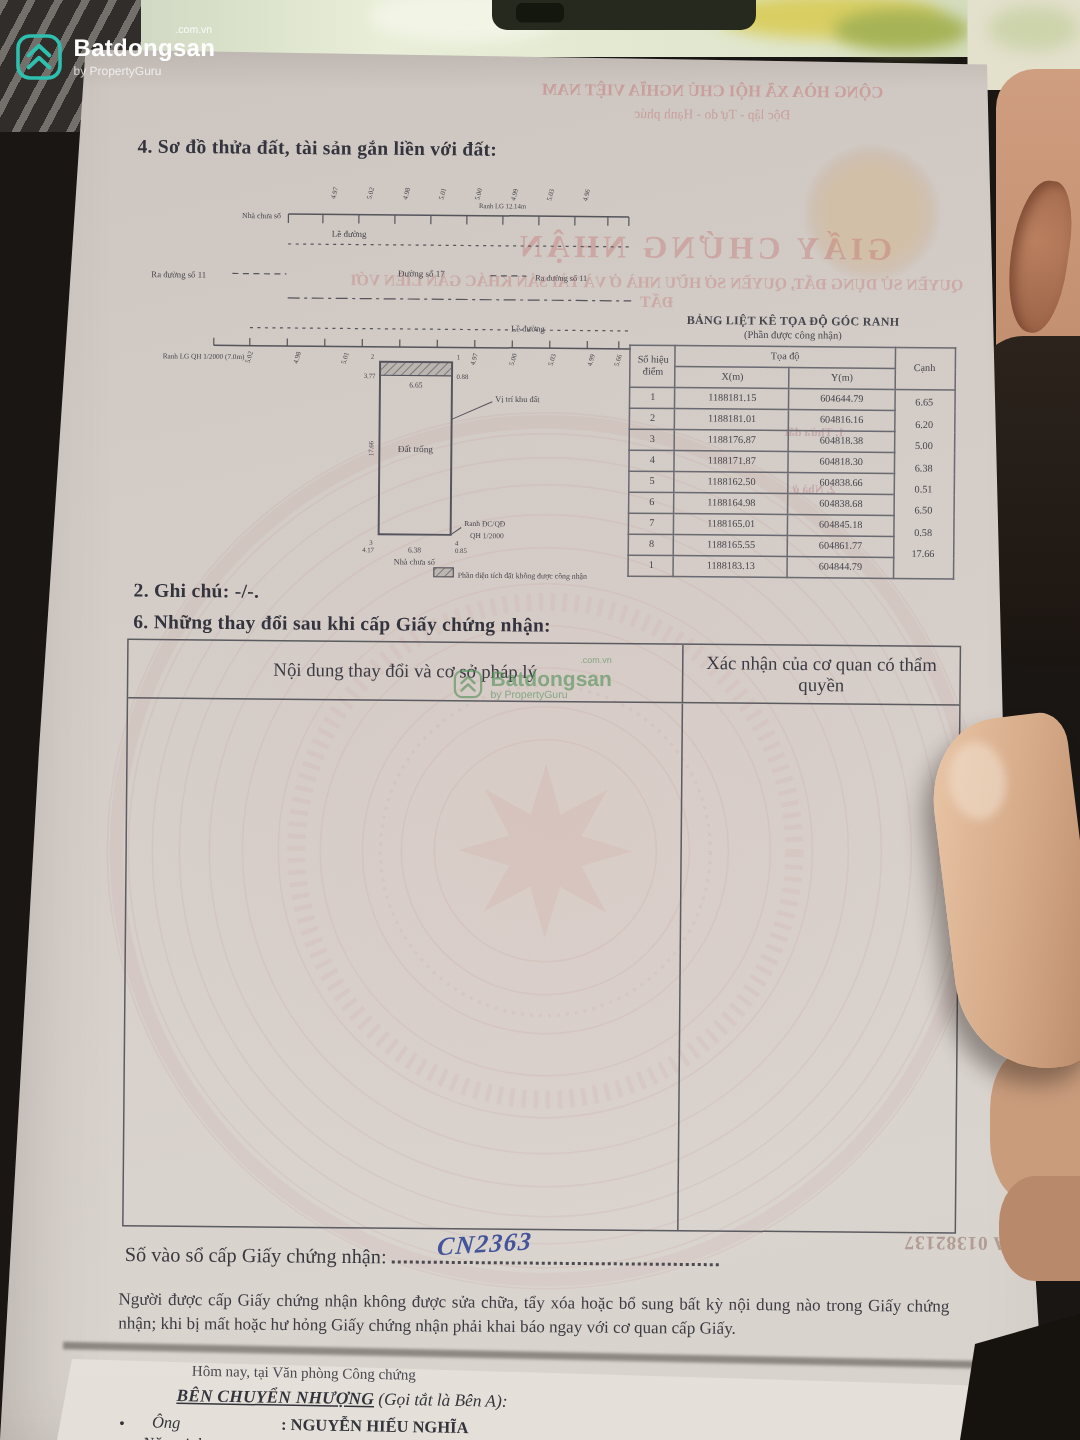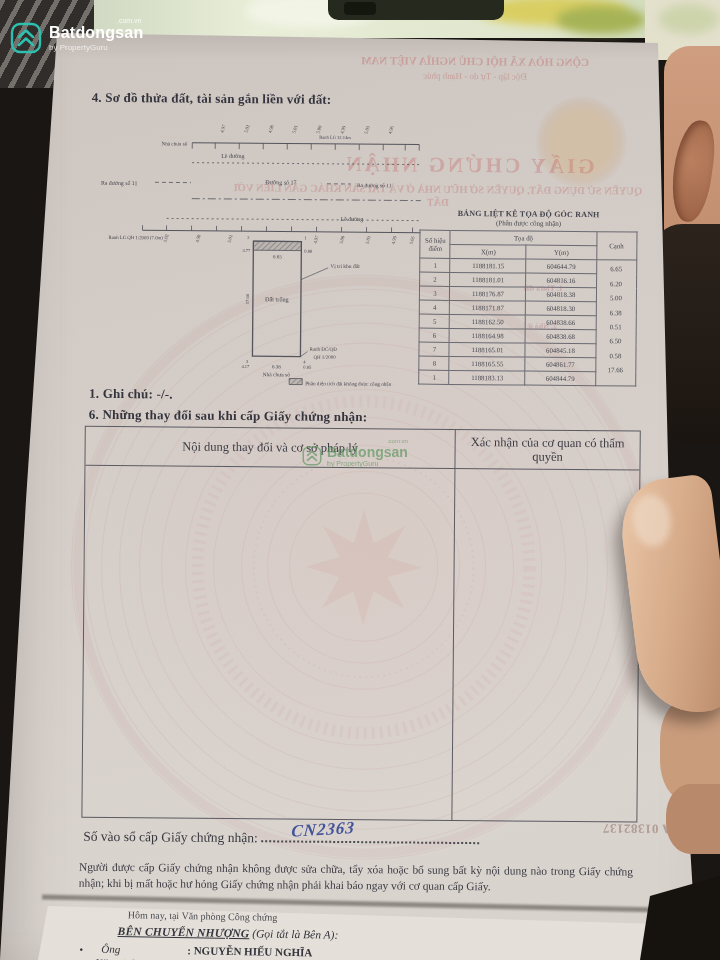--- a/index.html
+++ b/index.html
@@ -299,21 +299,21 @@
               </tr>
           <tr>
                 <td>1</td>
                 <td>1188183.13</td>
                 <td>604844.79</td>
               </tr>
         </tbody>
           </table>
       </div>
 
-      <div class="t h-sec" style="left:92px;top:386px;">1. Ghi chú: -/-.</div>
+      <div class="t h-sec" style="left:92px;top:386px;">2. Ghi chú: -/-.</div>
       <div class="t h-sec" style="left:92px;top:407px;">6. Những thay đổi sau khi cấp Giấy chứng nhận:</div>
 
       <div class="abs" id="changes-table">
         <div id="changes-header">
           <div id="changes-col-left">Nội dung thay đổi và cơ sở pháp lý</div>
           <div id="changes-col-right">Xác nhận của cơ quan có thẩm quyền</div>
         </div>
         <div id="changes-body">
           <div id="changes-body-left"></div>
           <div></div>

